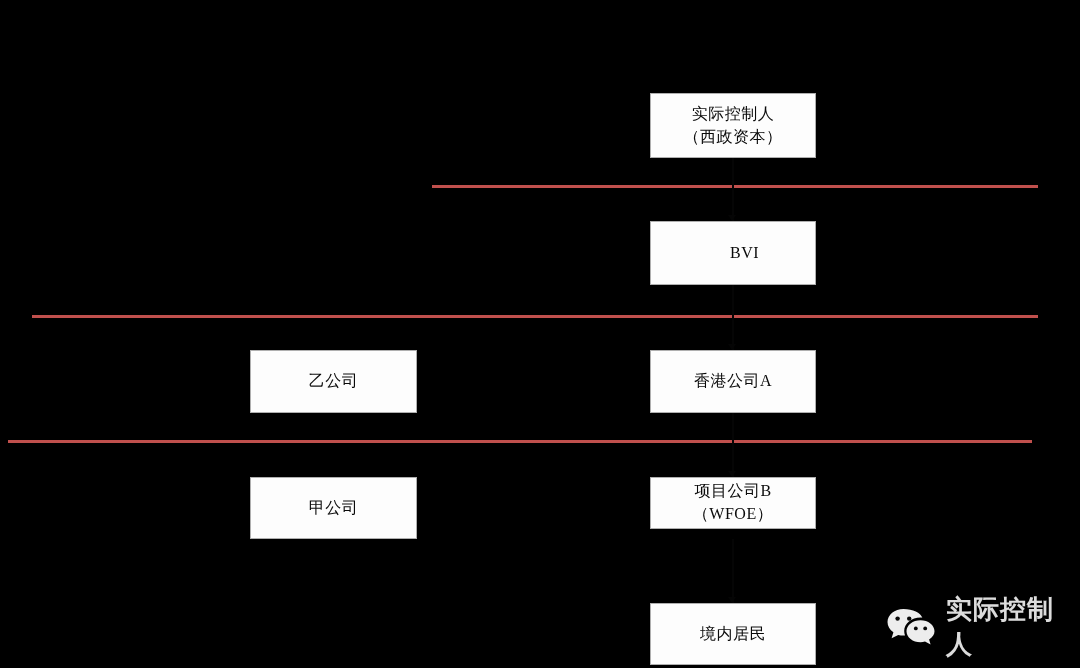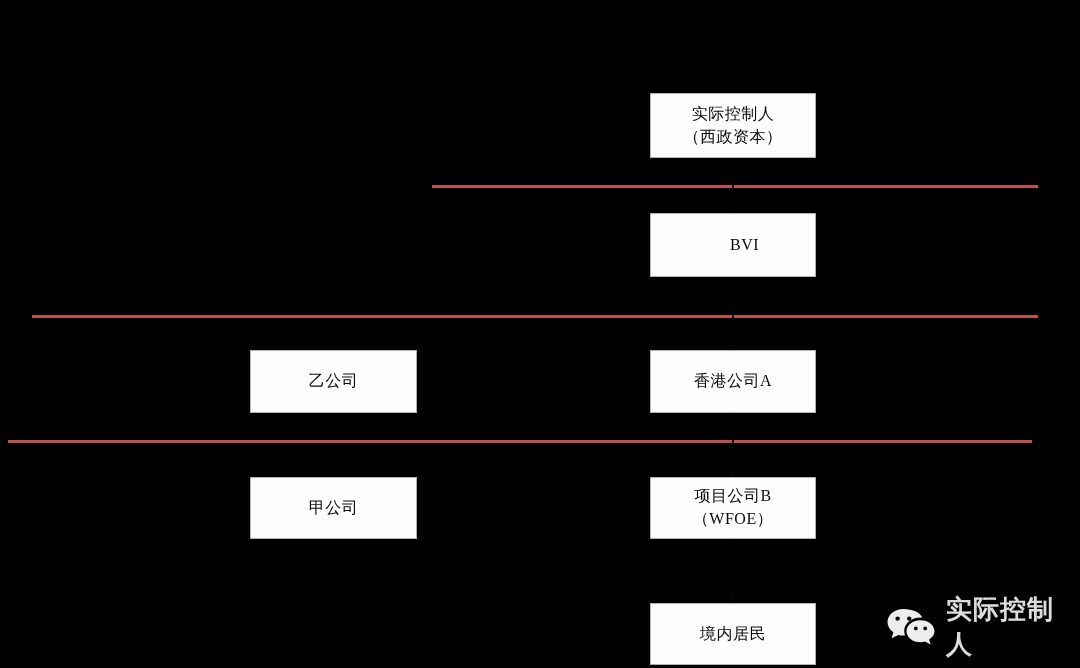--- a/index.html
+++ b/index.html
@@ -91,37 +91,37 @@
   <div class="arrow-head" style="left:728px; top:471px;"></div>
 
   <div class="connector" style="left:732px; top:539px; height:64px;"></div>
   <div class="arrow-head" style="left:728px; top:597px;"></div>
 
   <div class="node" style="left:650px; top:93px; width:166px; height:65px;">
     <span>实际控制人</span>
     <span class="line2">（西政资本）</span>
   </div>
 
-  <div class="node" style="left:650px; top:213px; width:166px; height:64px;padding-left:23px;">
+  <div class="node" style="left:650px; top:221px; width:166px; height:64px;padding-left:23px;">
     <span>BVI</span>
   </div>
 
   <div class="node" style="left:250px; top:350px; width:167px; height:63px;">
     <span>乙公司</span>
   </div>
 
   <div class="node" style="left:650px; top:350px; width:166px; height:63px;">
     <span>香港公司A</span>
   </div>
 
   <div class="node" style="left:250px; top:477px; width:167px; height:62px;">
     <span>甲公司</span>
   </div>
 
-  <div class="node" style="left:650px; top:477px; width:166px; height:62px;justify-content:center;">
+  <div class="node" style="left:650px; top:477px; width:166px; height:52px;justify-content:center;">
     <span>项目公司B</span>
     <span class="line2">（WFOE）</span>
   </div>
 
   <div class="node" style="left:650px; top:603px; width:166px; height:62px;">
     <span>境内居民</span>
   </div>
 
   <div id="watermark">
     <span>

